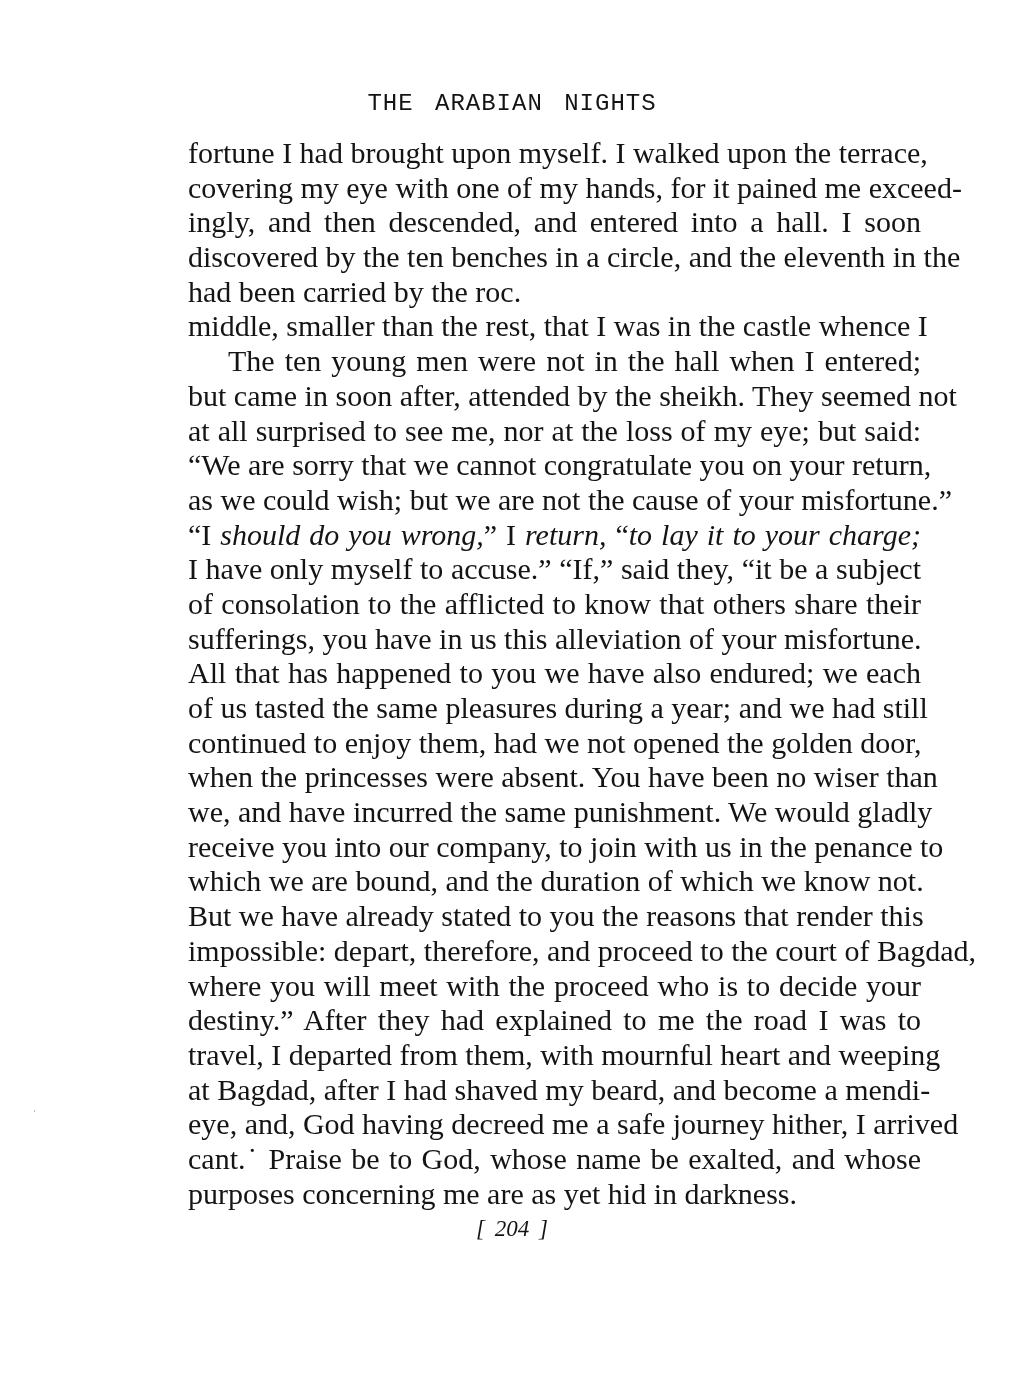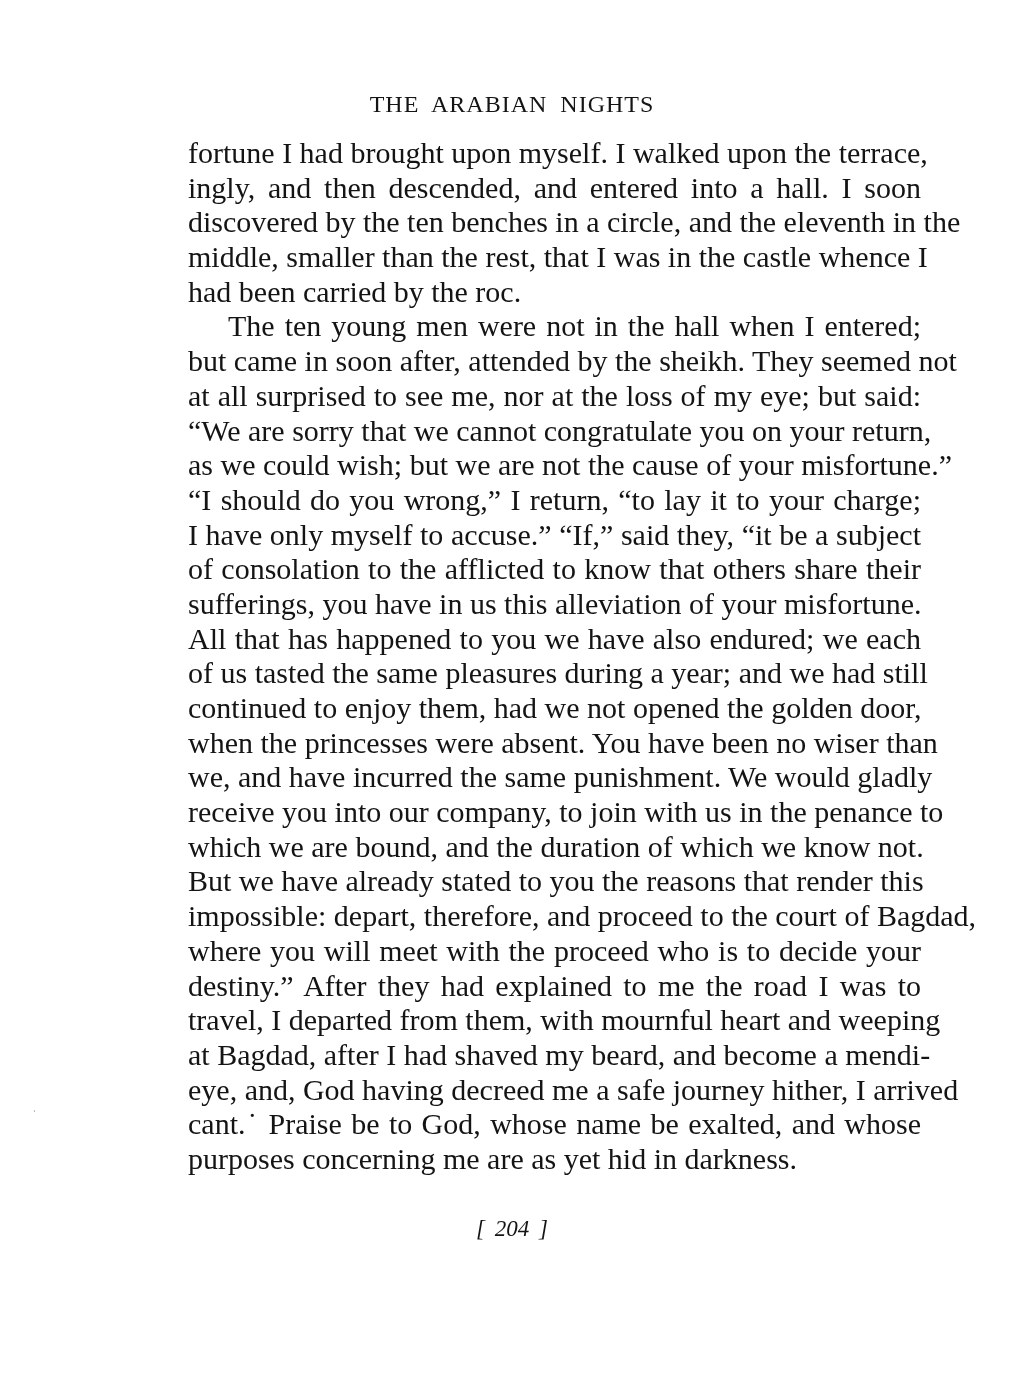--- a/index.html
+++ b/index.html
@@ -25,20 +25,21 @@
     .running-head {
       position: absolute;
       top: 86px;
       left: 0;
       width: 1024px;
       text-align: center;
       font-size: 24px;
       letter-spacing: 1px;
       word-spacing: 6px;
       line-height: 36px;
+      font-family: Liberation Mono, monospace;
     }
     .body-text {
       position: absolute;
       left: 188px;
       top: 136px;
       width: 733px;
     }
     .line {
       display: block;
       height: 34.7px;
@@ -51,20 +52,21 @@
     .line.last {
       text-align-last: left;
     }
     .line.indent {
       padding-left: 40px;
     }
     .line span {
       white-space: pre;
     }
     .it {
+      font-style: italic;
       margin-top: 23px;
     }
     .folio {
       position: absolute;
       top: 1212px;
       left: 0;
       width: 1024px;
       text-align: center;
       font-size: 23px;
       line-height: 34px;
@@ -81,24 +83,25 @@
     }
   </style>
 </head>
 <body>
 
 <div class="page">
   <div class="running-head">THE ARABIAN NIGHTS</div>
   <div class="body-text" id="body-text">
       <div>
         <div class="line">fortune I had brought upon myself.  I walked upon the terrace,</div>
+        <div class="line">covering my eye with one of my hands, for it pained me exceed-</div>
         <div class="line">ingly, and then descended, and entered into a hall.  I soon</div>
         <div class="line">discovered by the ten benches in a circle, and the eleventh in the</div>
+        <div class="line last">had been carried by the roc.</div>
         <div class="line">middle, smaller than the rest, that I was in the castle whence I</div>
-        <div class="line last">had been carried by the roc.</div>
       </div>
       <div>
         <div class="line indent">The ten young men were not in the hall when I entered;</div>
         <div class="line">but came in soon after, attended by the sheikh.  They seemed not</div>
         <div class="line">at all surprised to see me, nor at the loss of my eye;  but said:</div>
         <div class="line">“We are sorry that we cannot congratulate you on your return,</div>
         <div class="line">as we could wish;  but we are not the cause of your misfortune.”</div>
         <div class="line"><span>“I </span><span class="it">should do you wrong,</span><span>” I </span><span class="it">return,</span><span> “</span><span class="it">to lay it to your charge;</span></div>
         <div class="line">I have only myself to accuse.”  “If,” said they, “it be a subject</div>
         <div class="line">of consolation to the afflicted to know that others share their</div>

